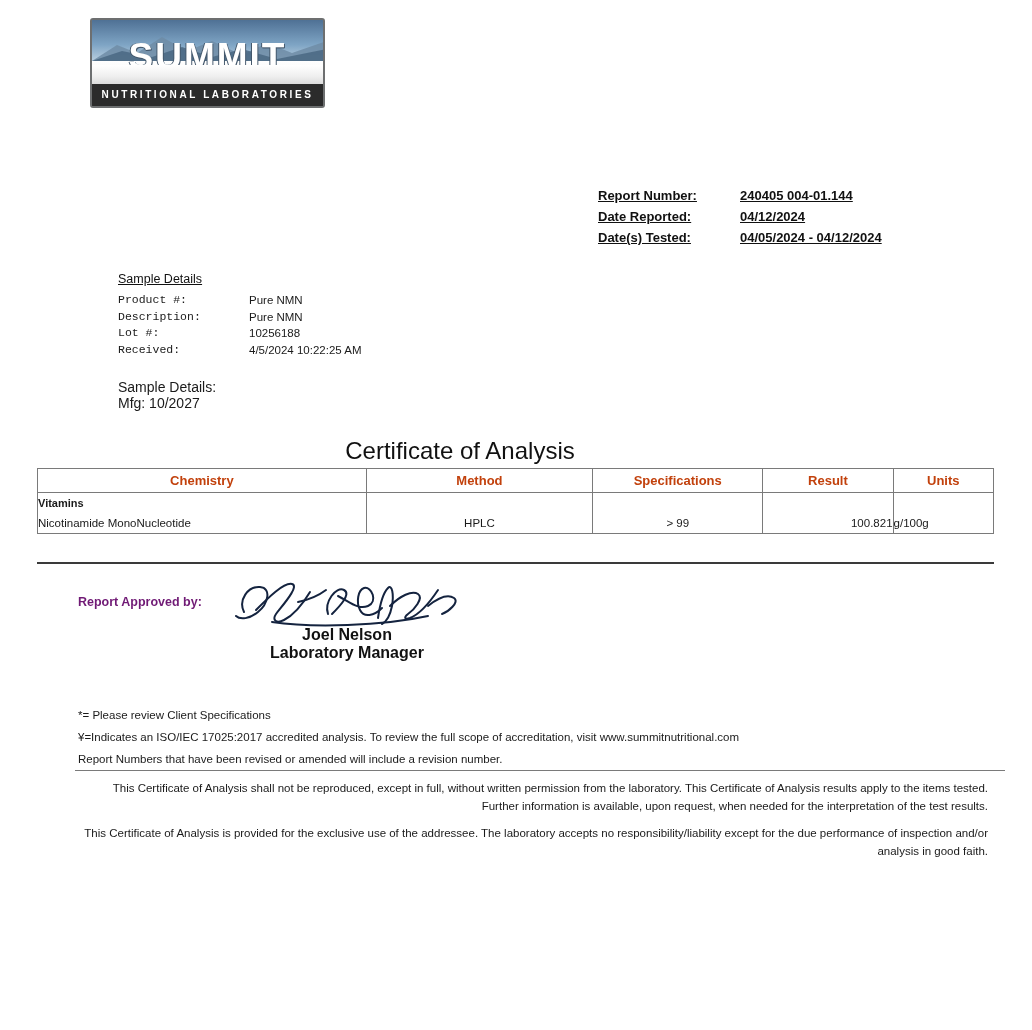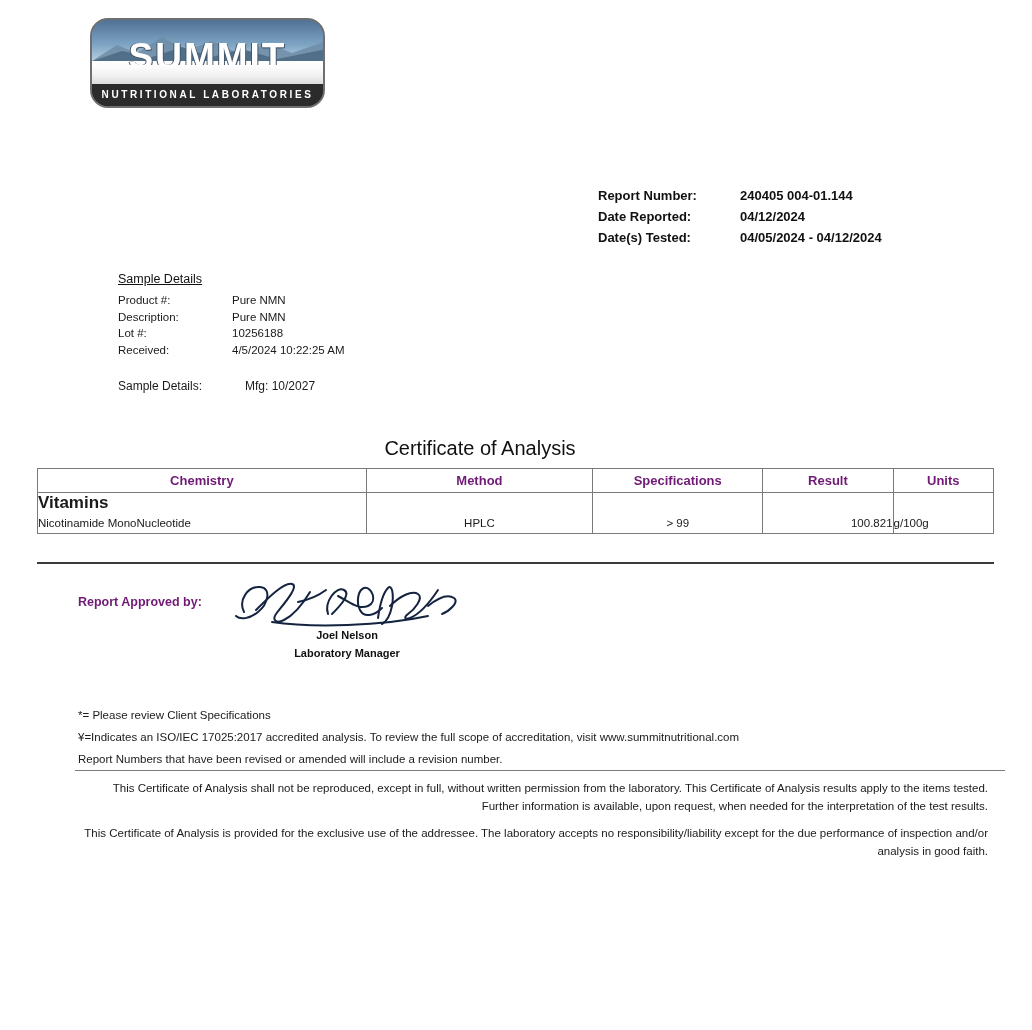--- a/index.html
+++ b/index.html
@@ -23,21 +23,21 @@
   }
 
   
   .logo-box {
     position: absolute;
     left: 90px;
     top: 18px;
     width: 235px;
     height: 90px;
     border: 2px solid #6d6f70;
-    border-radius: 18px;
+    border-radius: 3px;
     background: linear-gradient(to bottom, #5d7fa3 0%, #7fa3c2 28%, #a9c3d8 46%, #ffffff 47%, #f2f2f2 72%, #e2e2e2 73%, #3f3f3f 74%, #2e2e2e 100%);
     overflow: hidden;
     box-sizing: border-box;
   }
   .logo-sky {
     position: absolute;
     left: 0; top: 0;
     width: 100%;
     height: 48%;
     background: linear-gradient(to bottom, #4f7195 0%, #7ea4c4 60%, #b9cfe0 100%);
@@ -98,20 +98,21 @@
 
   
   .report-meta {
     position: absolute;
     left: 598px;
     top: 185px;
     font-size: 13px;
     font-weight: bold;
     color: #111;
     line-height: 21px;
+    text-decoration: underline;
   }
   .report-meta .row { display: flex; }
   .report-meta .lbl { width: 142px; }
   .report-meta .val { font-weight: bold; }
 
   
   .sample-title {
     position: absolute;
     left: 118px;
     top: 272px;
@@ -122,75 +123,75 @@
   }
   .sample-block {
     position: absolute;
     left: 118px;
     top: 292px;
     font-size: 11.5px;
     line-height: 16.5px;
     color: #1a1a1a;
   }
   .sample-block .row { display: flex; }
-  .sample-block .lbl { width: 114px; }
+  .sample-block .lbl { width: 131px; font-family: Liberation Mono, monospace; }
   .sample-extra {
     position: absolute;
     left: 118px;
     top: 379px;
-    font-size: 12px;
+    font-size: 14px;
     color: #1a1a1a;
     display: flex;
+    flex-direction: column;
   }
   .sample-extra .lbl { width: 127px; }
 
   
   .coa-title {
     position: absolute;
     left: 0;
     top: 437px;
     width: 920px;
     text-align: center;
-    font-size: 20px;
+    font-size: 24px;
     color: #111;
-    margin-left: 20px;
   }
 
   
   .coa-table {
     position: absolute;
     left: 37px;
     top: 468px;
     width: 957px;
     border-collapse: collapse;
     font-size: 11.5px;
   }
   .coa-table th, .coa-table td {
     border: 1px solid #7a7a7a;
     padding: 0;
   }
   .coa-table th {
     height: 23px;
     font-size: 13px;
     font-weight: bold;
-    color: #701a75;
+    color: #c2410c;
     text-align: center;
   }
   .coa-table td { height: 20px; }
   .c-chem { width: 330px; }
   .c-meth { width: 227px; }
   .c-spec { width: 170px; }
   .c-res  { width: 130px; }
   .c-unit { width: 100px; }
   .cell-pad-l { padding-left: 7px; }
   .cell-pad-r { padding-right: 7px; text-align: right; }
   .cell-center { text-align: center; }
   .group-row td {
     font-weight: bold;
-    font-size: 17px;
+    font-size: 11px;
     border-left: 1px solid #7a7a7a;
     border-right: 1px solid #7a7a7a;
     border-top: 1px solid #7a7a7a;
     border-bottom: none;
     margin-left: 28px;
   }
   .data-row td {
     border-top: none;
   }
   .data-row .no-top { border-top: none; }
@@ -224,21 +225,21 @@
     top: 572px;
     width: 230px;
     height: 60px;
   }
   .signer {
     position: absolute;
     left: 232px;
     top: 626px;
     width: 230px;
     text-align: center;
-    font-size: 11px;
+    font-size: 16px;
     font-weight: bold;
     line-height: 18px;
     color: #111;
   }
 
   
   .notes {
     position: absolute;
     left: 78px;
     top: 704px;

